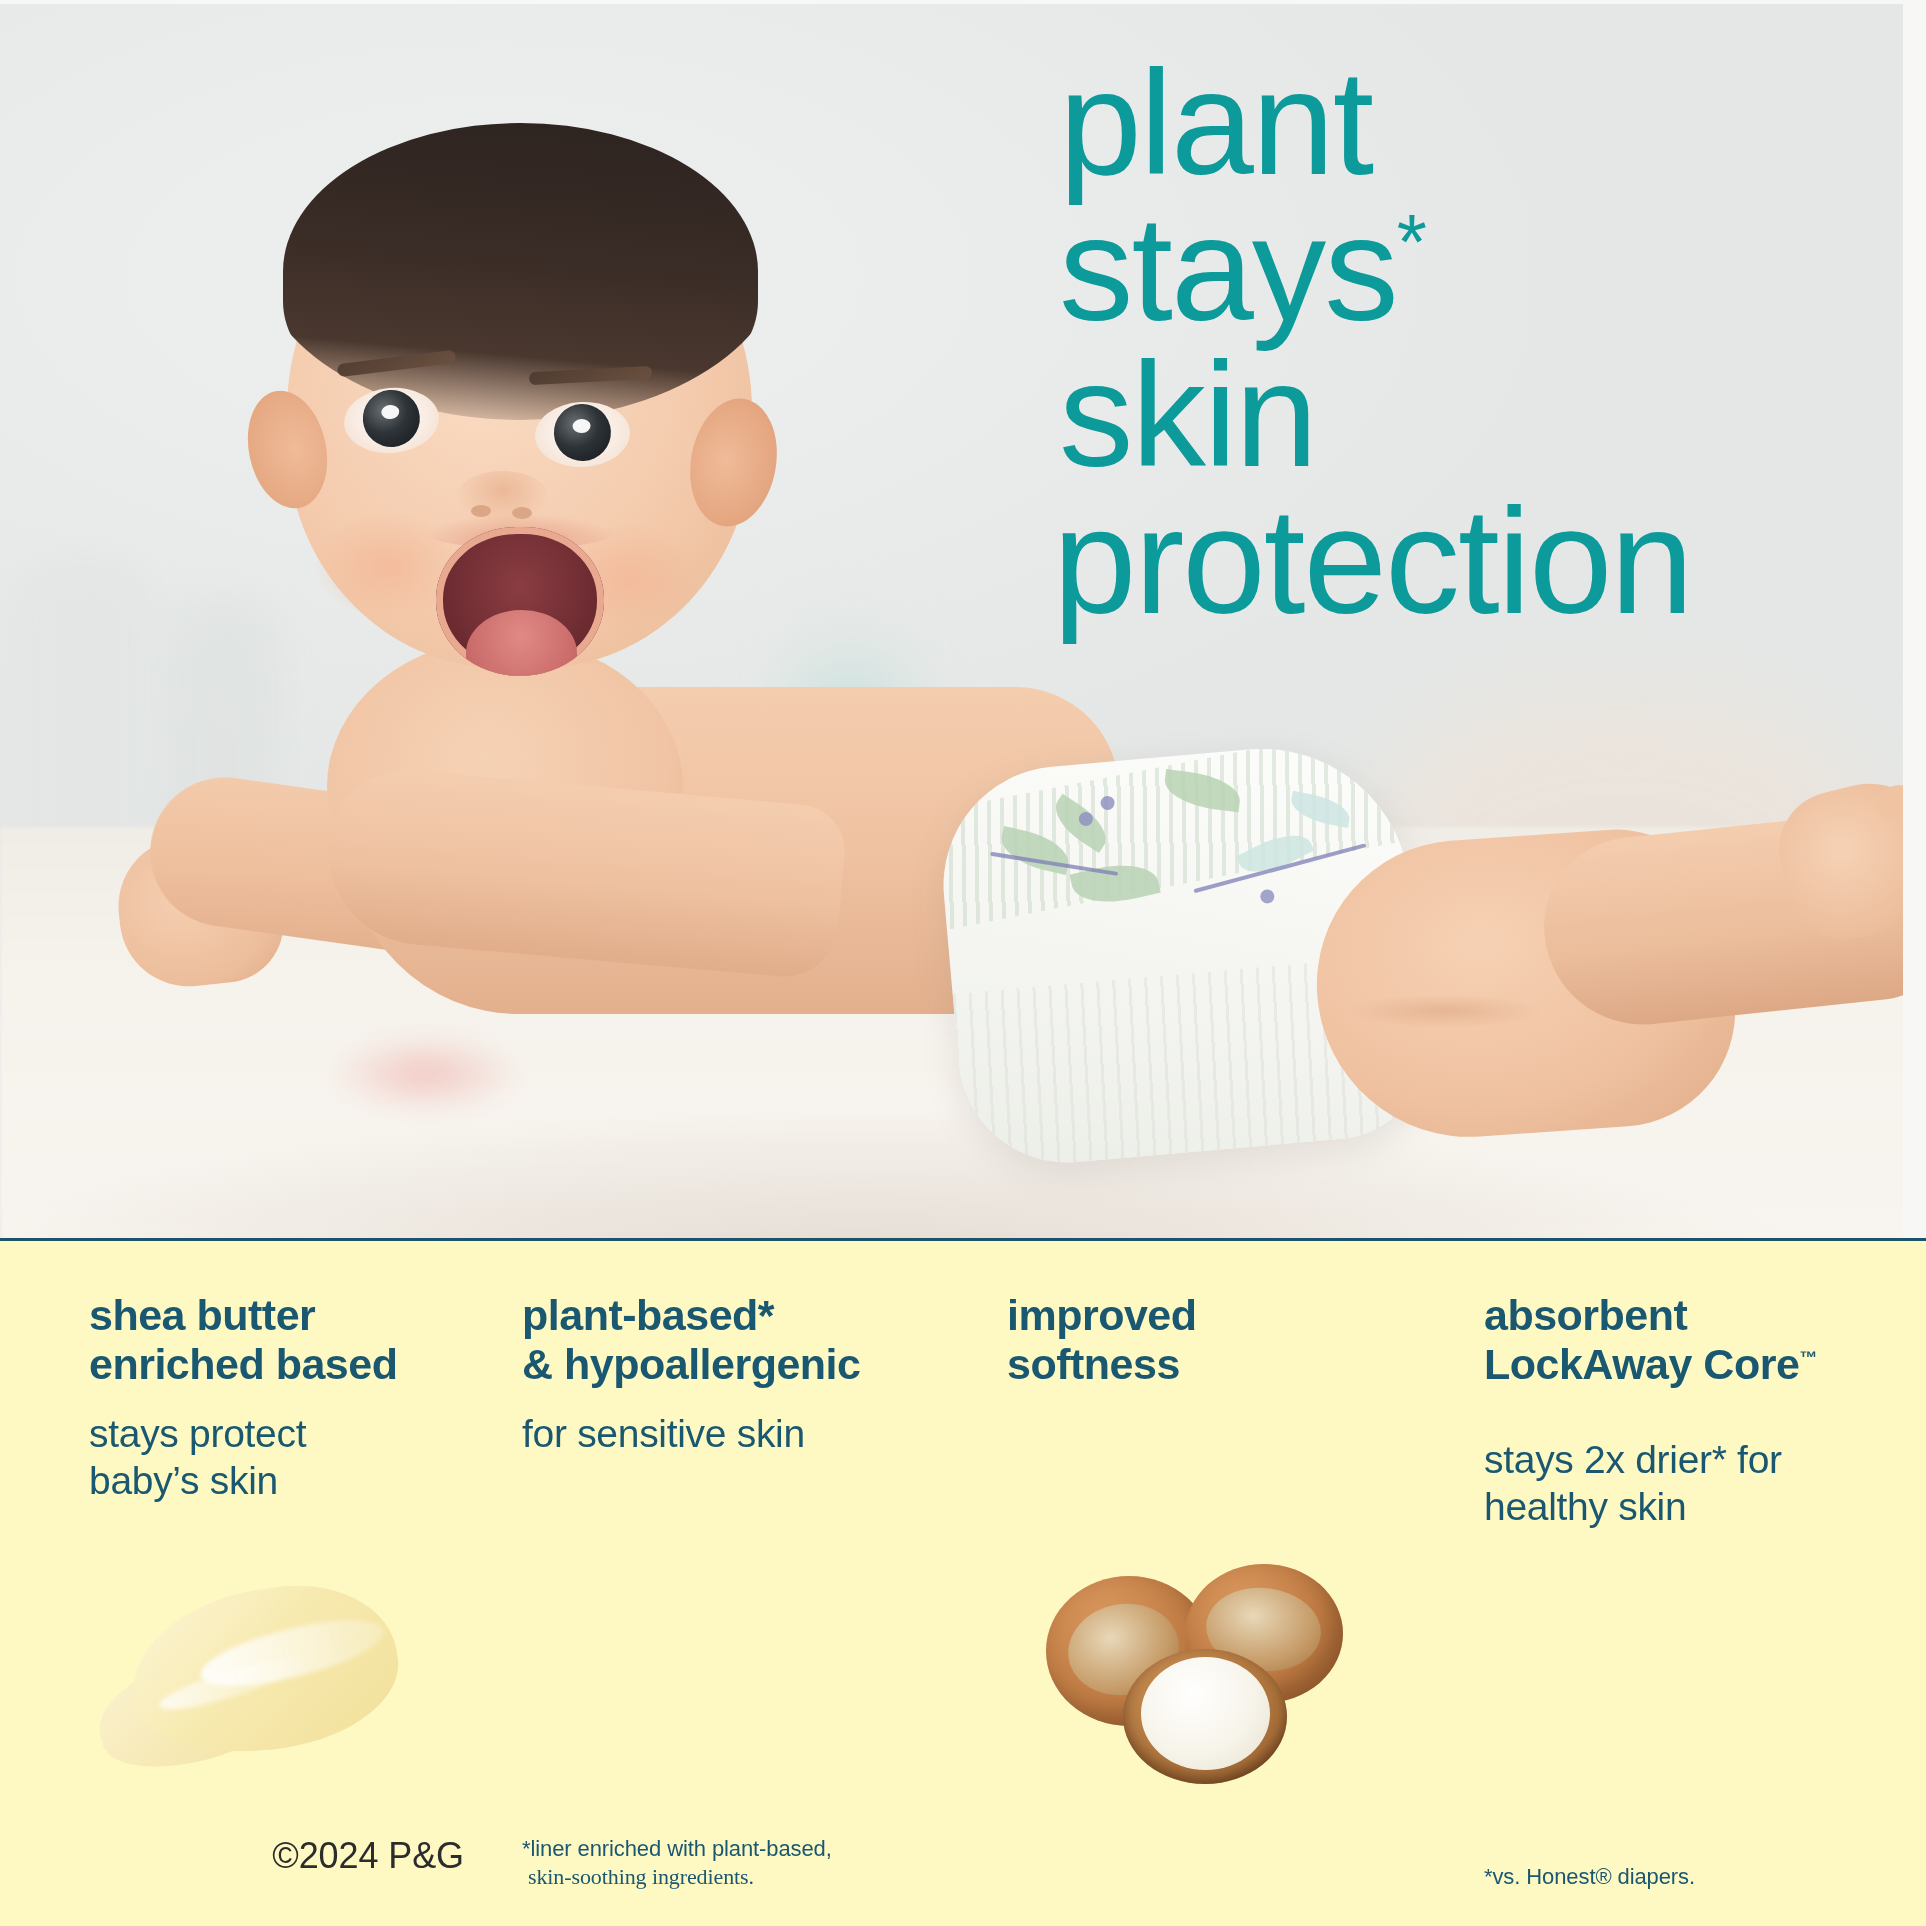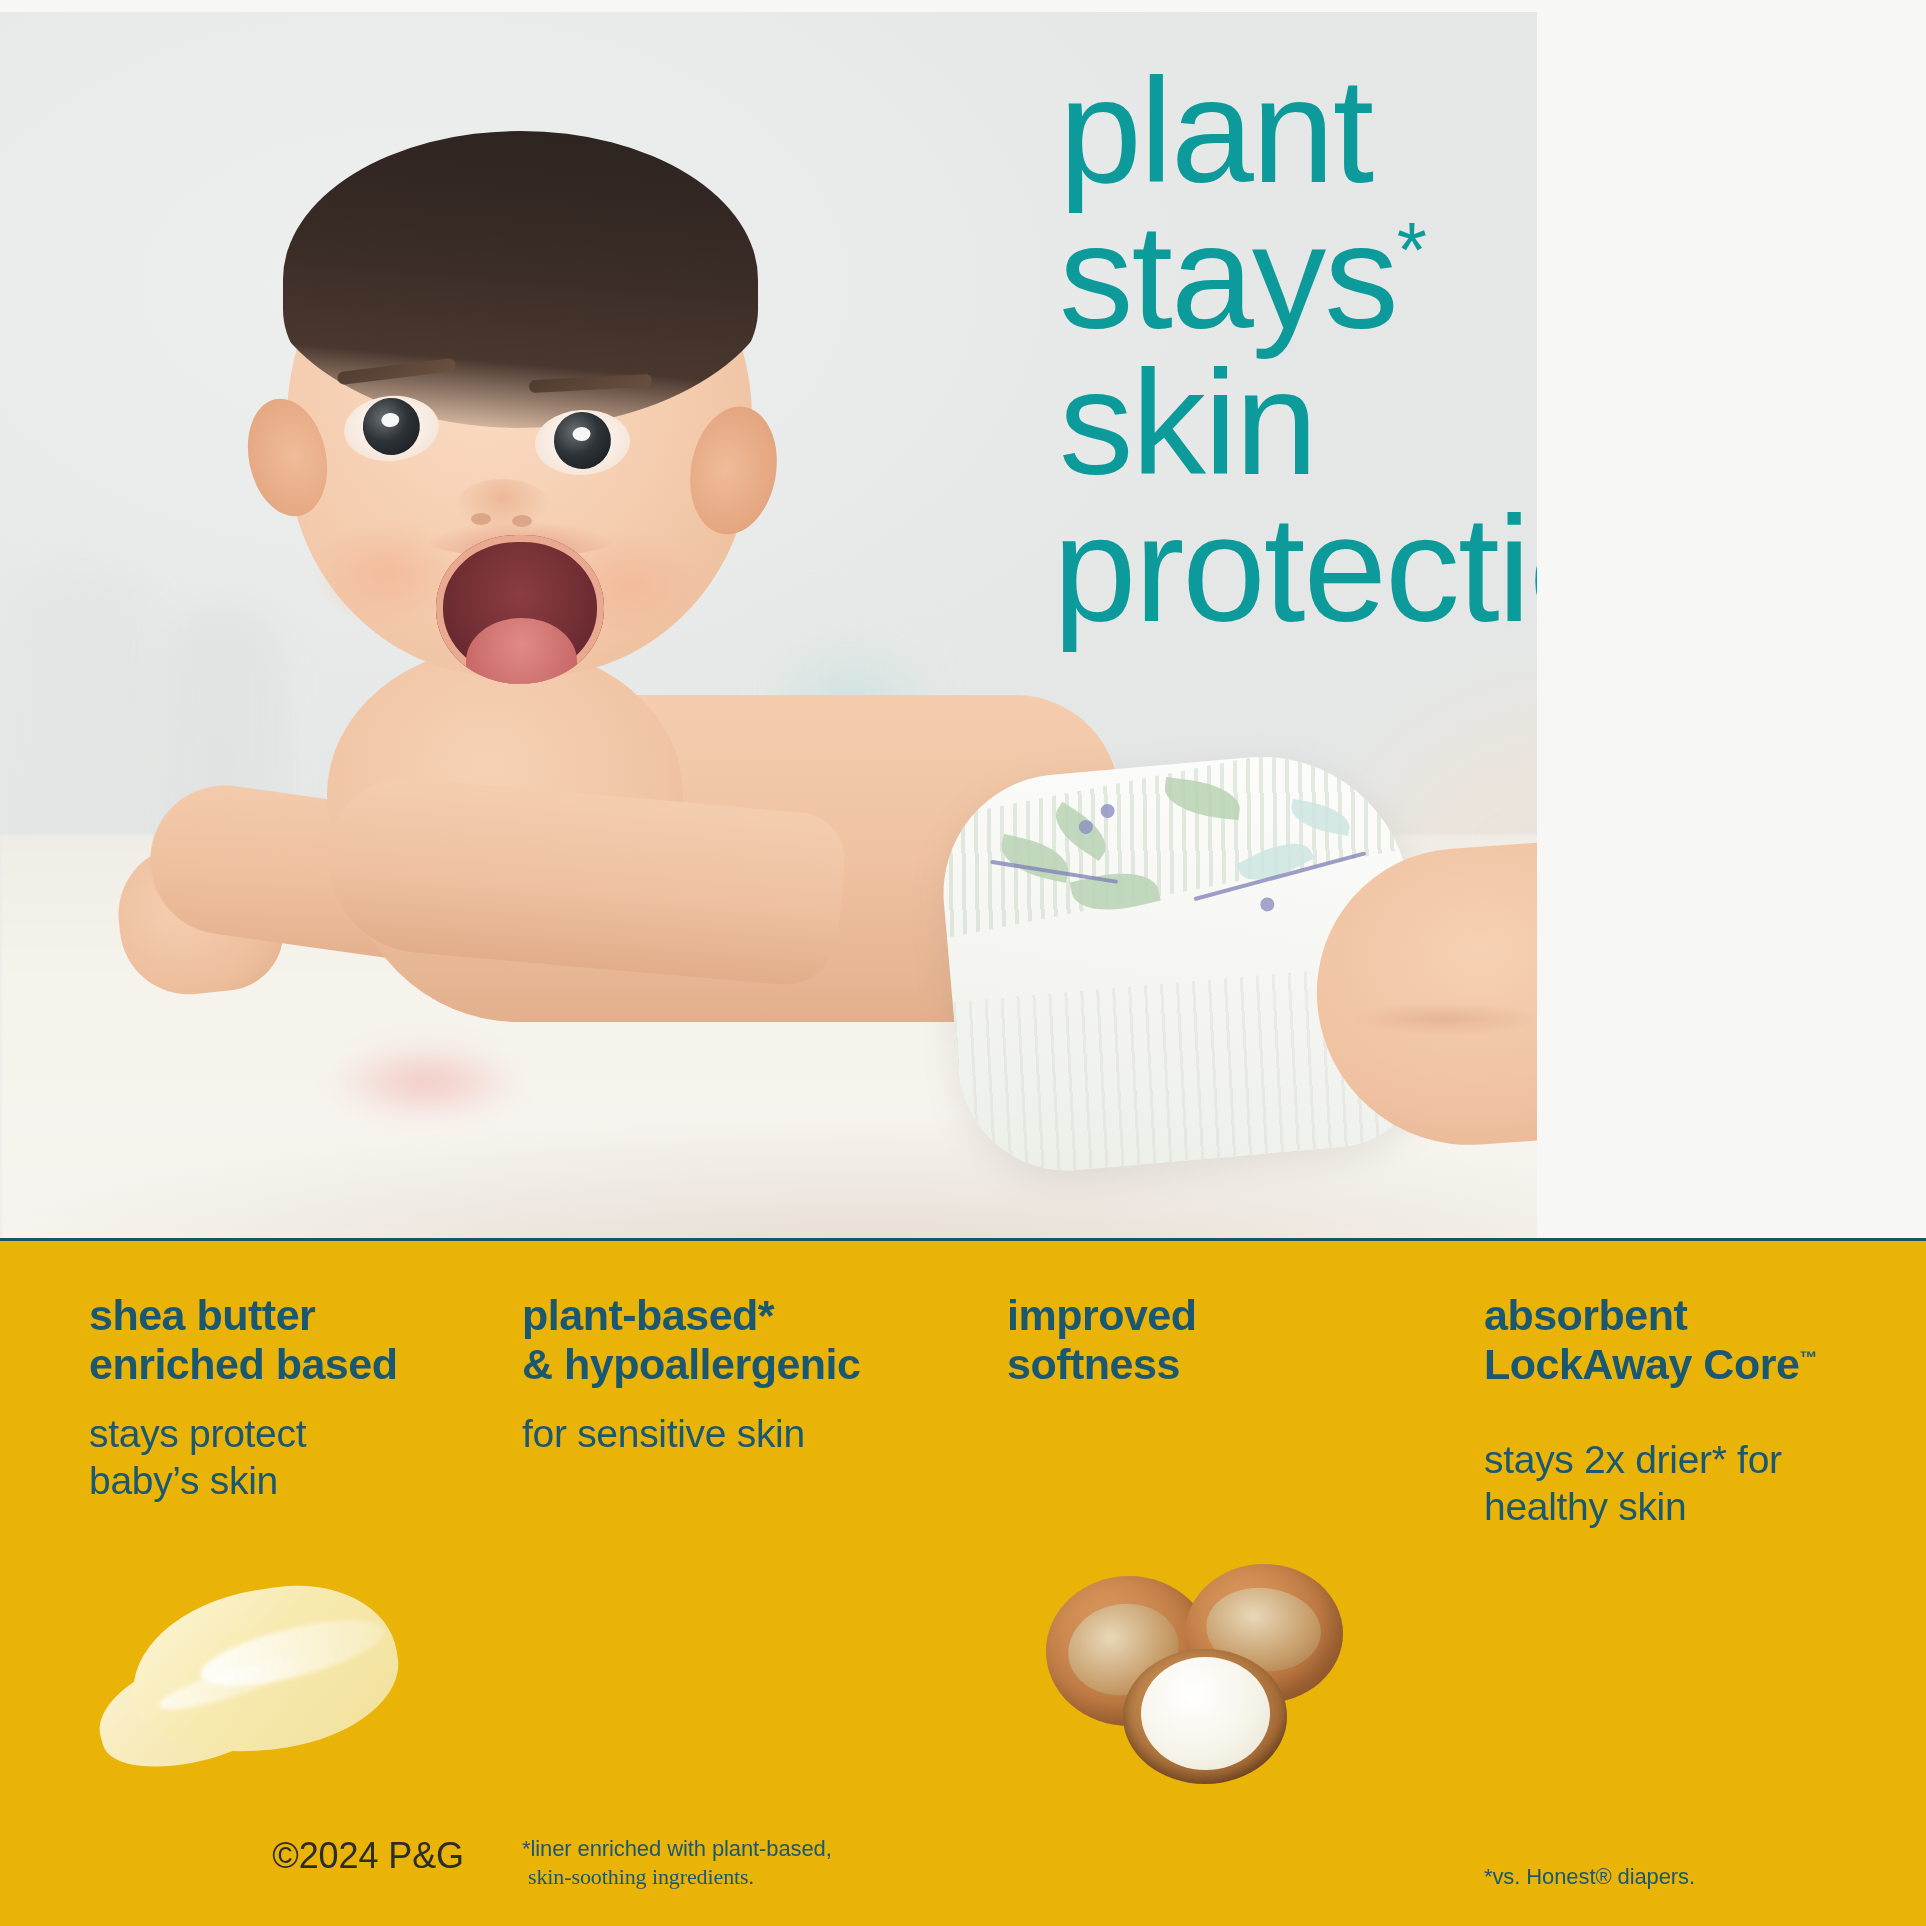--- a/index.html
+++ b/index.html
@@ -8,21 +8,21 @@
     font-family:"Liberation Sans", sans-serif;
     background:#f7f7f6;
     overflow:hidden;
     position:relative;
   }
 
   #stage { position:relative; width:1927px; height:1927px; overflow:hidden; background:#f7f7f6; }
 
   
   .hero {
-    position:absolute; left:0; top:12px; width:1537px; height:1239px;
+    position:absolute; left:0; top:4px; width:1903px; height:1239px;
     overflow:hidden;
     background:
       radial-gradient(ellipse 60% 45% at 26% 22%, #eef0ef 0%, #e9ebea 55%, #e4e7e6 100%),
       linear-gradient(180deg,#eceeed 0%,#e6e9e8 42%,#eceae7 70%,#f3efe9 100%);
   }
   
   .bg-blob { position:absolute; border-radius:50%/45%; filter:blur(26px); opacity:.55; }
   .bg-bottle-1 { left:10px;  top:554px;  width:149px; height:426px; background:#e3e6e4; border-radius:59px 59px 30px 30px; filter:blur(16px); opacity:.85;}
   .bg-bottle-2 { left:163px; top:594px;  width:119px; height:386px; background:#dfe3e1; border-radius:50px 50px 26px 26px; filter:blur(18px); opacity:.8;}
   .bg-bottle-3 { left:782px; top:594px;  width:129px; height:376px; background:#e6e9e7; border-radius:50px 50px 26px 26px; filter:blur(20px); opacity:.7;}
@@ -194,21 +194,21 @@
   .hdivider {
     position:absolute; left:0; top:1238px; width:1927px; height:4px;
     background:#1b5468;
   }
   .vdivider { position:absolute; top:1241px; width:4px; height:685px; background:#1b5468; }
   .vd1 { left:478px; }
   .vd2 { left:963px; }
   .vd3 { left:1440px; }
 
   
-  .features { position:absolute; left:0; top:1241px; width:1927px; height:685px; background:#eab308; }
+  .features { position:absolute; left:0; top:1241px; width:1927px; height:685px; background:#fef9c3; }
   .panel { position:absolute; top:0; height:685px; }
   .p1 { left:0px;    width:478px; }
   .p2 { left:482px;  width:481px; }
   .p3 { left:967px;  width:473px; }
   .p4 { left:1444px; width:482px; }
 
   .panel .ptitle {
     position:absolute; left:89px; top:50px; right:18px;
     color:#1a5871;
     font-size:43px; font-weight:700; line-height:1.14; letter-spacing:-0.5px;

